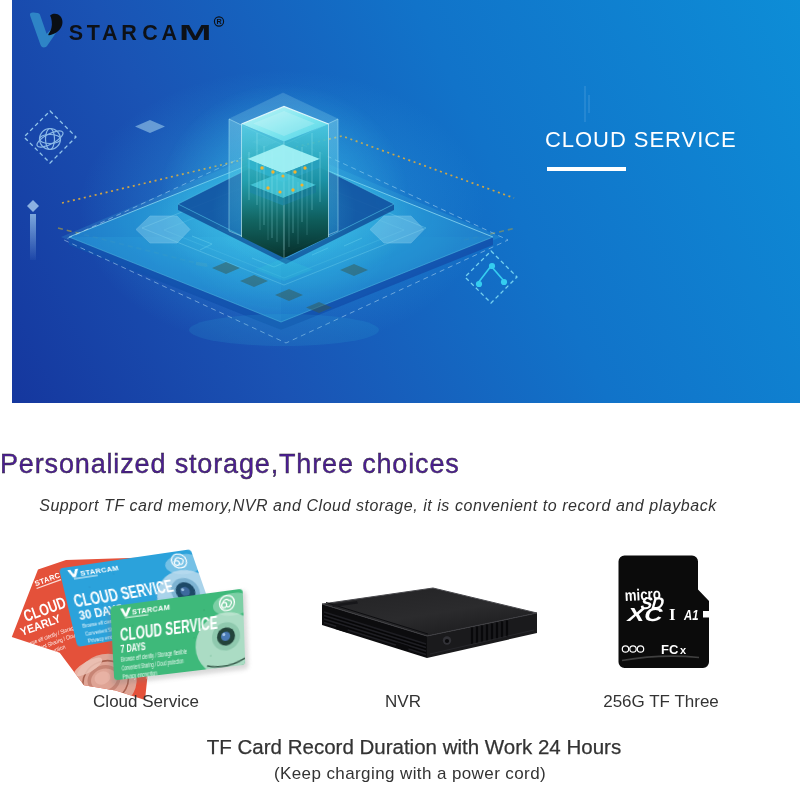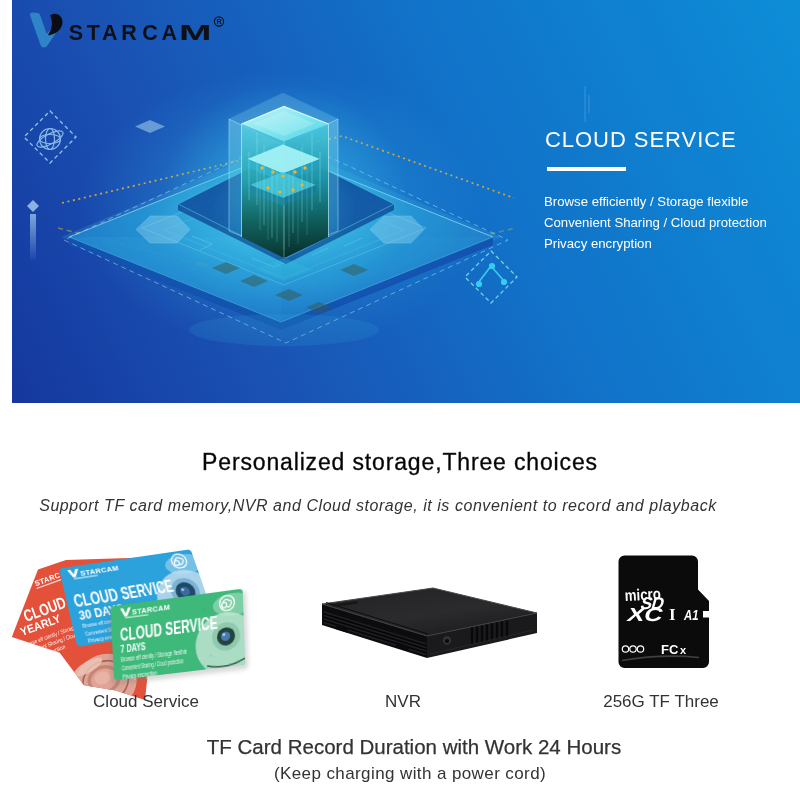--- a/index.html
+++ b/index.html
@@ -5,21 +5,21 @@
   html,body{margin:0;padding:0;}
   body{width:800px;height:800px;background:#ffffff;font-family:"Liberation Sans",sans-serif;overflow:hidden;position:relative;}
   .banner{position:absolute;left:12px;top:0;width:800px;height:403px;overflow:hidden;
     background:linear-gradient(64deg,#15379e 0%,#1a53b4 28%,#1173c9 60%,#0d8ed7 100%);}
   .glow{position:absolute;left:0;top:0;width:800px;height:403px;
     background:radial-gradient(ellipse 290px 200px at 270px 210px, rgba(47,183,235,0.5) 0%, rgba(47,183,235,0.0) 70%);}
   .ctitle{position:absolute;left:533px;top:127px;font-size:22px;letter-spacing:0.95px;color:#fff;font-weight:400;}
   .crule{position:absolute;left:535px;top:167px;width:79px;height:4px;background:#fff;}
   .clines{position:absolute;left:532px;top:191px;font-size:13.2px;line-height:21.1px;color:#fff;letter-spacing:0px;}
   .content{position:absolute;left:0;top:403px;width:800px;height:397px;background:#fff;}
-  .h2{position:absolute;left:0;top:449px;width:800px;text-align:center;font-size:23px;color:#000000;letter-spacing:0.85px;-webkit-text-stroke:0.4px #2b2b2b;}
+  .h2{position:absolute;left:0;top:449px;width:800px;font-size:27px;color:#4c1d95;letter-spacing:0.85px;-webkit-text-stroke:0.4px #2b2b2b;}
   .sub{position:absolute;left:0;top:497px;width:756px;text-align:center;font-size:16px;color:#333;letter-spacing:0.55px;font-style:italic;}
   .lab{position:absolute;top:692px;font-size:17px;color:#333;}
   .lab1{left:0;width:292px;text-align:center;}
   .lab2{left:323px;width:160px;text-align:center;}
   .lab3{left:580px;width:162px;text-align:center;}
   .tf1{position:absolute;left:14px;top:735px;width:800px;text-align:center;font-size:20.5px;color:#333;letter-spacing:0px;-webkit-text-stroke:0.25px #333;}
   .tf2{position:absolute;left:10px;top:764px;width:800px;text-align:center;font-size:17px;color:#333;letter-spacing:0.4px;}
 </style>
 </head>
 <body>
@@ -202,21 +202,20 @@
     <path d="M18,14.5 C17.9,13.1 19.2,12.3 21.5,12.5 L25.6,12.9 C26.7,13 27.5,13.6 27.9,14.6 L34.6,33.8 L39.8,28.4 C40.4,27.8 41.4,27.9 41.9,28.6 L44.4,32.2 L35.2,45.8 C33.9,47.7 31.1,48.2 29.5,46.4 C28.9,45.7 28.4,44.8 28.1,43.8 L18.4,16.4 C18.2,15.8 18,15.1 18,14.5 Z" fill="#2e84c6"></path>
     <path d="M38.8,15.1 C41.2,13.1 45.6,13.3 48.1,15.9 C50.7,18.7 51.2,23 49.4,26.8 C47.5,30.9 42.9,34.4 37.3,35.3 C36.4,35.4 36,34.7 36.5,34 C39.3,30.2 40.4,25.8 39.7,21.2 C39.4,18.9 38.9,16.9 38.2,16.1 C37.9,15.7 38.4,15.4 38.8,15.1 Z" fill="#0a0e14"></path>
     <text x="56.7" y="40.2" font-family="Liberation Sans, sans-serif" font-weight="bold" font-size="21.5" letter-spacing="3.7" fill="#0d1117">STAR</text>
     <text x="130.2" y="40.2" font-family="Liberation Sans, sans-serif" font-weight="bold" font-size="21.5" letter-spacing="3.8" fill="#0d1117">CA</text>
     <text x="167" y="40.2" font-family="Liberation Sans, sans-serif" font-weight="bold" font-size="21.5" fill="#0d1117" textLength="32.5" lengthAdjust="spacingAndGlyphs">M</text>
     <circle cx="207" cy="21.5" r="4.6" fill="none" stroke="#0d1117" stroke-width="1.1"></circle>
     <text x="207" y="24.3" font-family="Liberation Sans, sans-serif" font-size="7.2" font-weight="bold" fill="#0d1117" text-anchor="middle">R</text>
   </svg>
   <div class="ctitle">CLOUD SERVICE</div>
   <div class="crule"></div>
-  <div class="clines">Browse efficiently / Storage flexible<br>Convenient Sharing / Cloud protection<br>Privacy encryption</div>
 </div>
 <div class="content"></div>
 <div class="h2">Personalized storage,Three choices</div>
 <div class="sub">Support TF card memory,NVR and Cloud storage, it is convenient to record and playback</div>
 <svg width="290" height="180" viewBox="0 540 290 180" style="position:absolute;left:0;top:540px">
   <defs>
     <clipPath id="ccb">
         <rect x="0" y="0" width="138" height="80" rx="4"></rect>
       </clipPath>
     <clipPath id="ccg">

